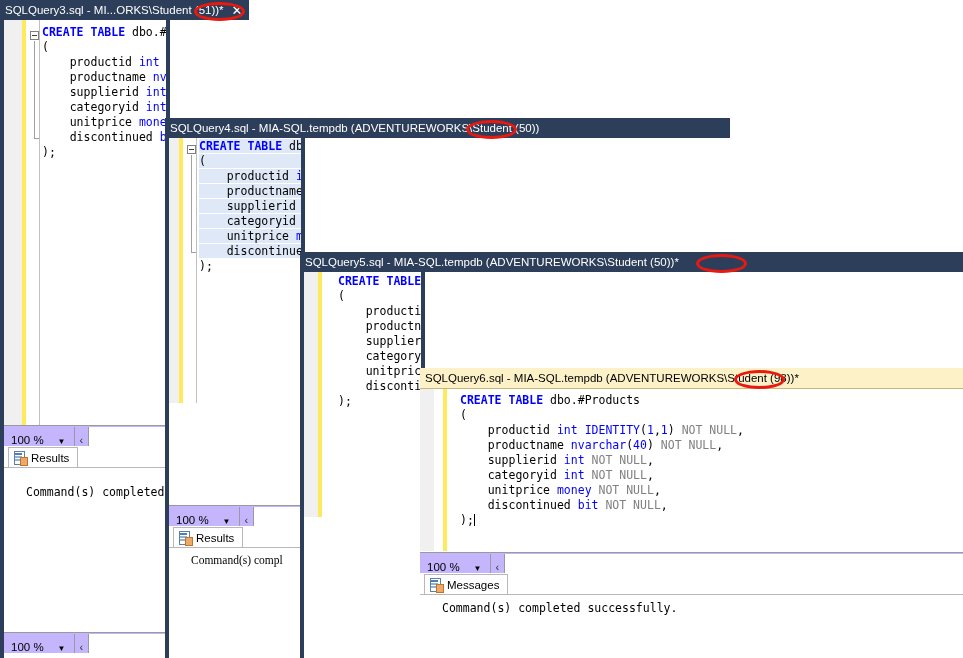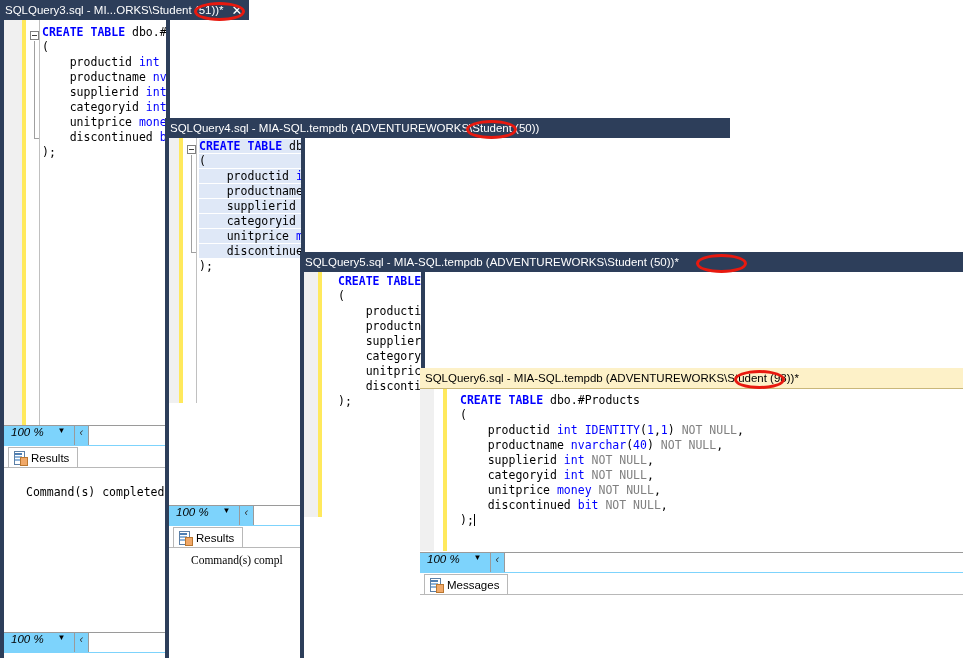--- a/index.html
+++ b/index.html
@@ -38,23 +38,23 @@
 
   .collapsebox{position:absolute;width:9px;height:9px;border:1px solid #808080;
                background:#ffffff;box-sizing:border-box;}
   .collapsebox:before{content:"";position:absolute;left:1px;top:3px;width:5px;height:1px;background:#404040;}
   .collapseline{position:absolute;width:1px;background:#a0a0a0;}
   .collapsefoot{position:absolute;height:1px;background:#a0a0a0;}
 
   .caret{display:inline-block;width:1px;height:12px;background:#000;vertical-align:-2px;}
 
   
-  .zoombar{position:absolute;height:21px;background:#7dd3fc;
-           border-top:1px solid #9a9a9a;display:flex;align-items:flex-start;
-           box-sizing:border-box;overflow:hidden;font-style:italic;}
+  .zoombar{position:absolute;height:21px;background:#c4b5fd;
+           border-top:1px solid #9a9a9a;display:flex;align-items:flex-end;
+           box-sizing:border-box;overflow:hidden;}
   .zoomval{font-size:11.5px;padding-left:7px;color:#000;}
   .zoomarrow{font-size:8px;color:#000;margin-left:14px;}
   .zoomsep{width:1px;height:19px;background:#9a9a9a;margin-left:8px;}
   .zoomless{font-size:11px;color:#333;padding:0 5px;}
   .zoomfield{flex:1;height:19px;background:#ffffff;border-left:1px solid #9a9a9a;}
 
   
   .respane{position:absolute;background:#ffffff;overflow:hidden;}
   .restabs{position:absolute;left:0;top:0;right:0;height:21px;
            border-bottom:1px solid #b8b8b8;background:#ffffff;}
@@ -263,20 +263,21 @@
         <span class="gridicon" data-name="results-grid-icon">
           <i class="gi-paper"></i>
             <i class="gi-b1"></i>
             <i class="gi-b2"></i>
             <i class="gi-b3"></i>
             <i class="gi-corner"></i>
         </span>
         <span data-name="results-tab-label-4">Messages</span>
       </div>
     </div>
+    <div class="resmsg" data-name="results-message-4" style="left:22px;top:28px;">Command(s) completed successfully.</div>
   </div>
 </div>
 
 <style>
   [data-name="query-window-4"] .zoombar{top:184px !important;}
   [data-name="query-window-4"] .respane{top:205px !important;}
 </style>
 
 <div class="circle" data-name="spid-annotation-51" style="left:194px;top:2px;width:51px;height:19px;"></div>
 <div class="circle" data-name="spid-annotation-59" style="left:466px;top:120px;width:51px;height:19px;"></div>

